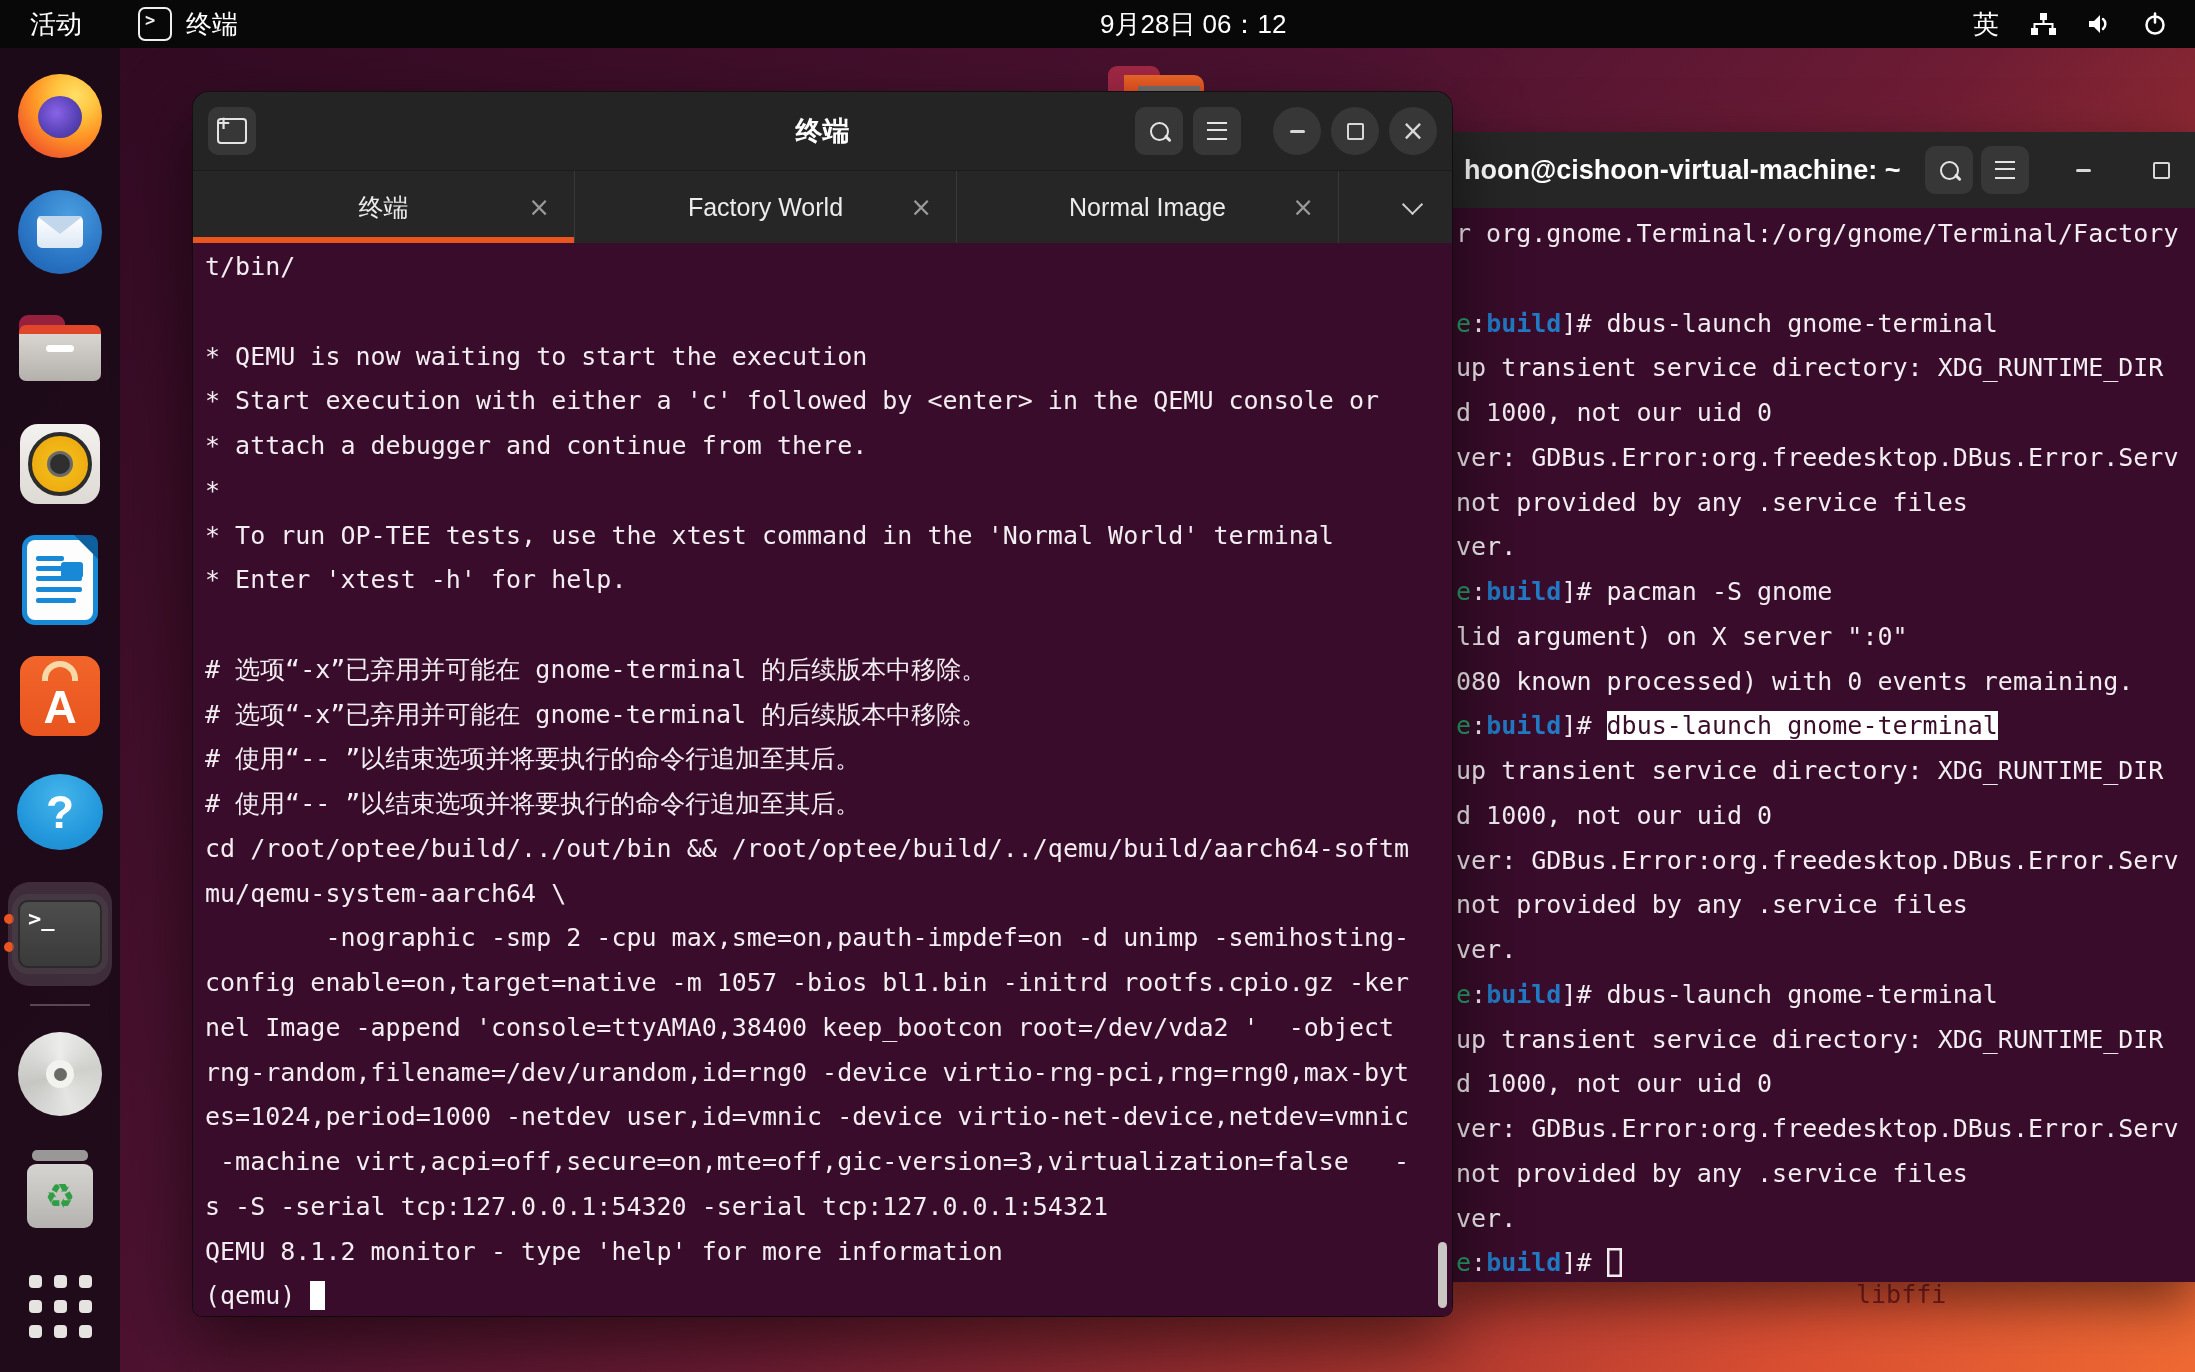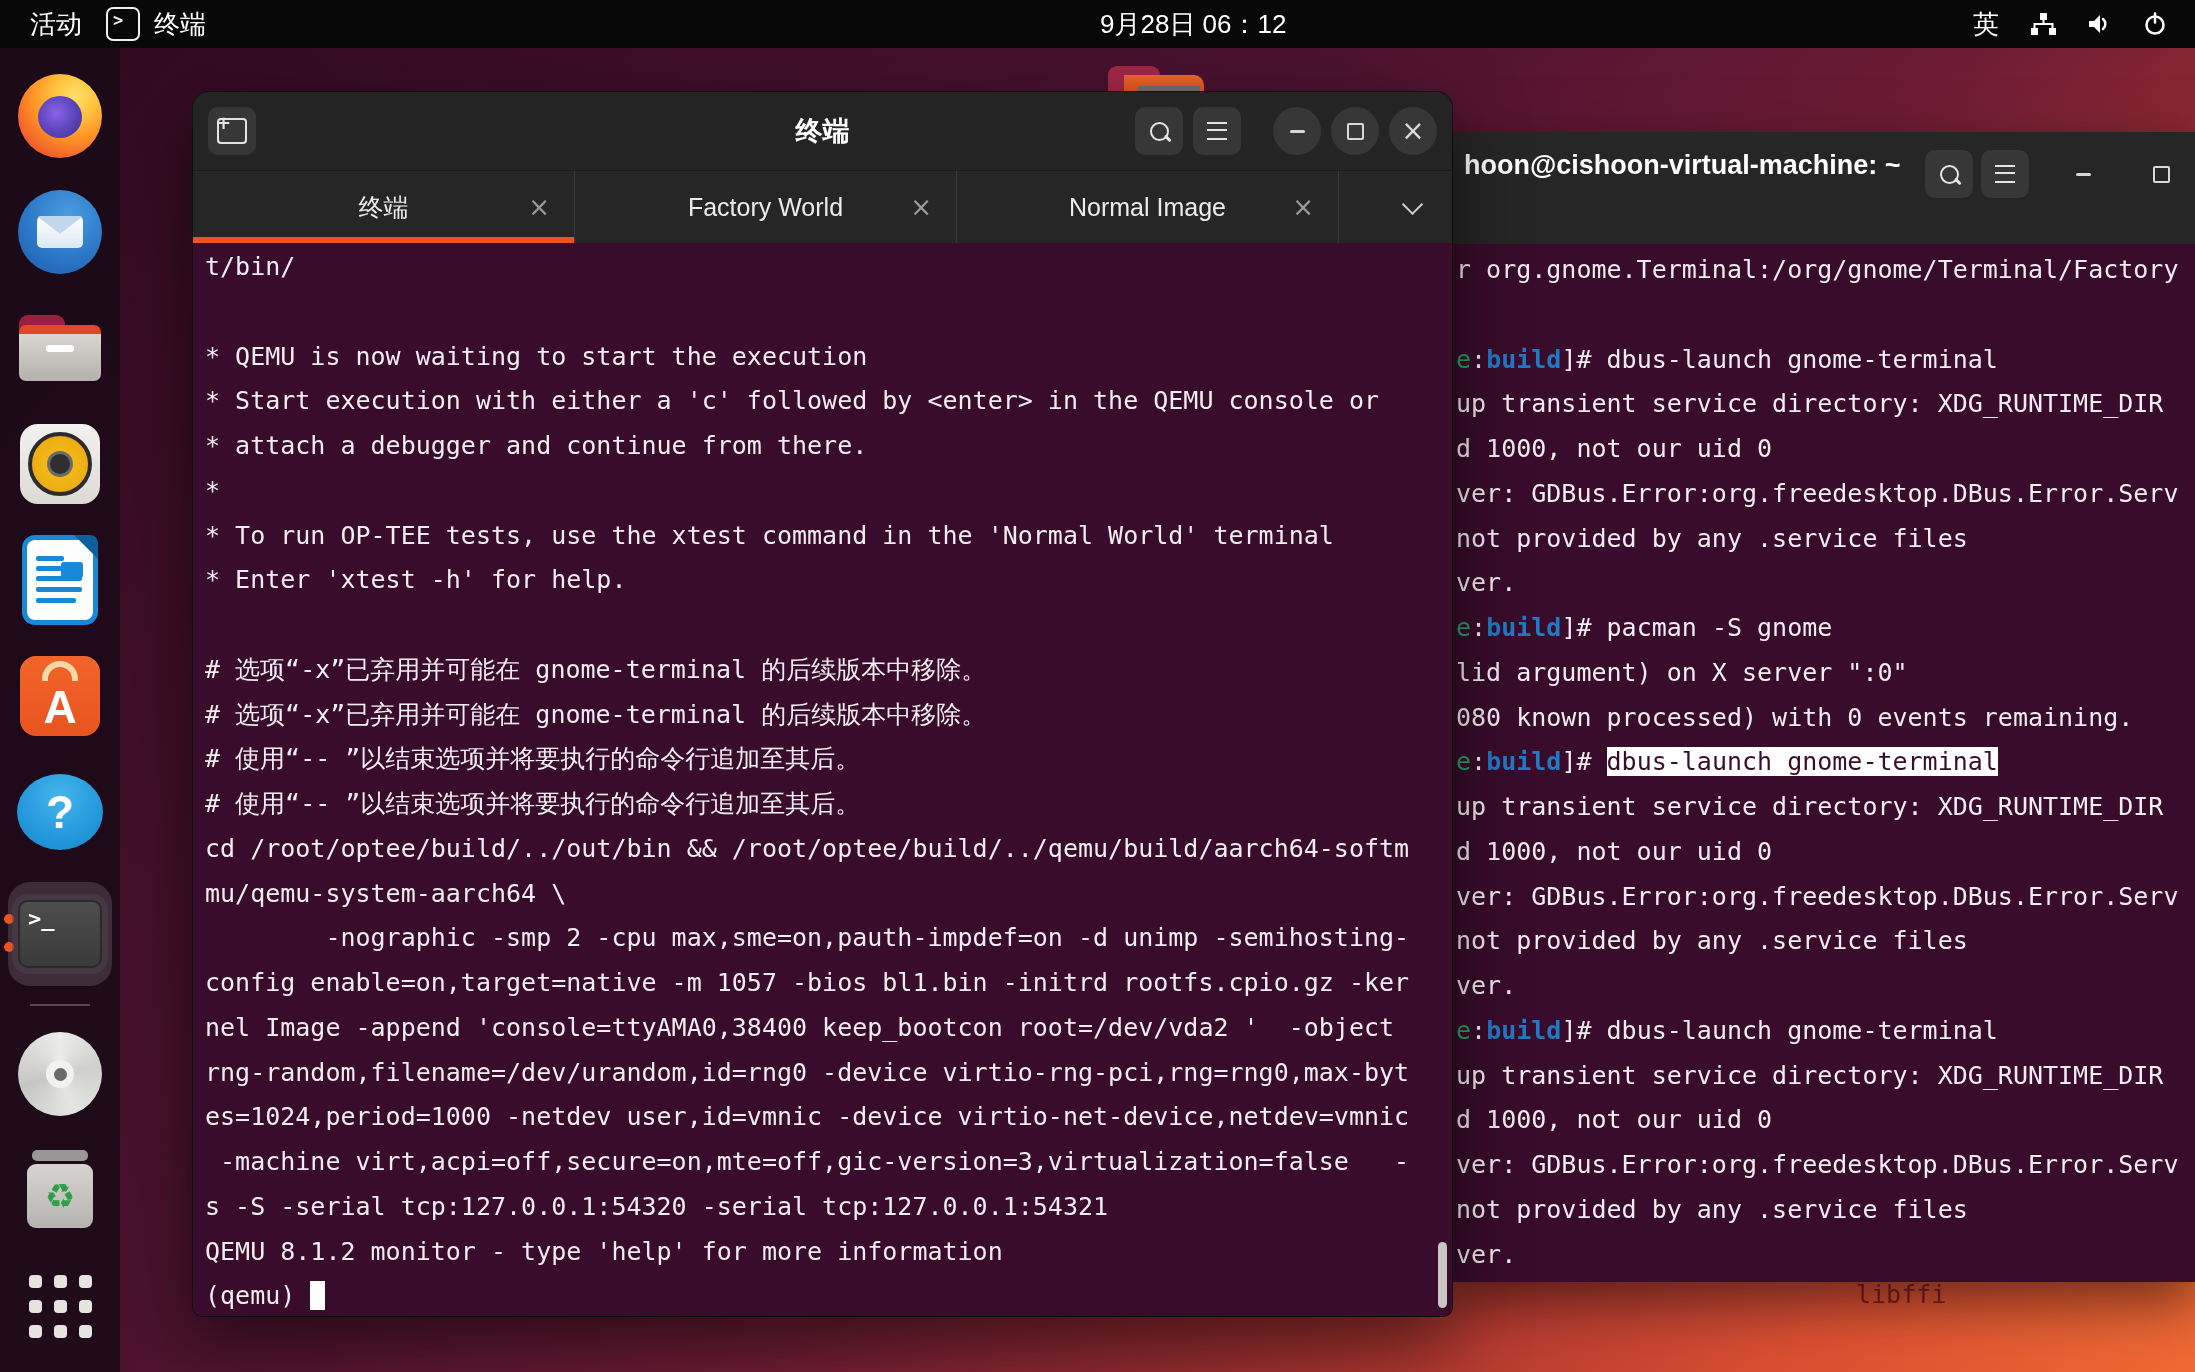--- a/index.html
+++ b/index.html
@@ -5,21 +5,21 @@
   html,body{margin:0;padding:0;}
   body{
     width:2195px;height:1372px;position:relative;overflow:hidden;
     background:linear-gradient(133deg,#2e0a21 0%,#3f0e29 22%,#4c1230 40%,#6d1c34 58%,#a33130 74%,#d94f32 88%,#ef6a33 100%);
     font-family:"Liberation Sans","DejaVu Sans",sans-serif;
     -webkit-font-smoothing:antialiased;
   }
   
   .top-bar{position:absolute;left:0;top:0;width:2195px;height:48px;background:#080808;color:#fff;
     display:flex;align-items:center;font-size:26px;z-index:50;}
-  .tb-left{display:flex;align-items:center;gap:24px;padding-left:30px;}
+  .tb-left{display:flex;align-items:center;gap:56px;padding-left:30px;}
   .tb-app{display:flex;align-items:center;gap:14px;}
   .tb-term-ic{width:30px;height:30px;border:2px solid #efefef;border-radius:7px;position:relative;}
   .tb-term-ic::after{content:">";position:absolute;left:5px;top:1px;font:bold 17px "DejaVu Sans Mono",monospace;color:#efefef;}
   .tb-clock{position:absolute;left:1100px;top:0;height:48px;display:flex;align-items:center;}
   .tb-right{position:absolute;right:0;top:0;height:48px;display:flex;align-items:center;gap:30px;padding-right:28px;}
   .tb-right svg{display:block;}
   
   .dock{position:absolute;left:0;top:48px;width:120px;height:1324px;background:rgba(26,10,24,.88);
     display:flex;flex-direction:column;align-items:center;padding-top:22px;box-sizing:border-box;z-index:40;}
   .d-item{width:92px;height:92px;margin-bottom:24px;display:flex;align-items:center;justify-content:center;flex:none;position:relative;}
@@ -95,21 +95,21 @@
   .seg-fg{color:#f2edf1;}
   .seg-green{color:#26a269;}
   .seg-blue{color:#2279c4;font-weight:bold;}
   .seg-sel{background:#ffffff;color:#3a0d2b;}
   .seg-cur{background:#ffffff;color:transparent;}
   .seg-hcur{box-shadow:inset 0 0 0 2.5px #f2edf1;color:transparent;}
   .mw-scroll{position:absolute;right:5px;top:1150px;width:9px;height:66px;border-radius:5px;background:#c9c6c3;z-index:2;}
   
   .right-win{position:absolute;left:1452px;top:132px;width:743px;height:1150px;overflow:hidden;z-index:10;
     box-shadow:0 20px 50px rgba(0,0,0,.5);}
-  .rw-header{height:76px;background:#262626;display:flex;align-items:flex-start;padding:18px 10px;color:#fff;}
+  .rw-header{height:76px;background:#262626;display:flex;align-items:center;padding:0 10px;color:#fff;}
   .rw-title{font-weight:bold;font-size:27px;margin-left:2px;white-space:nowrap;}
   .rw-ctrl{margin-left:auto;display:flex;align-items:center;gap:8px;}
   .rw-plain{width:48px;height:48px;display:flex;align-items:center;justify-content:center;flex:none;}
   .rw-content{height:1074px;padding:4px 0 0 4px;box-sizing:border-box;overflow:hidden;}
 </style>
 </head>
 <body>
 
 <div class="folder-peek">
   <div class="fp-back"></div>

